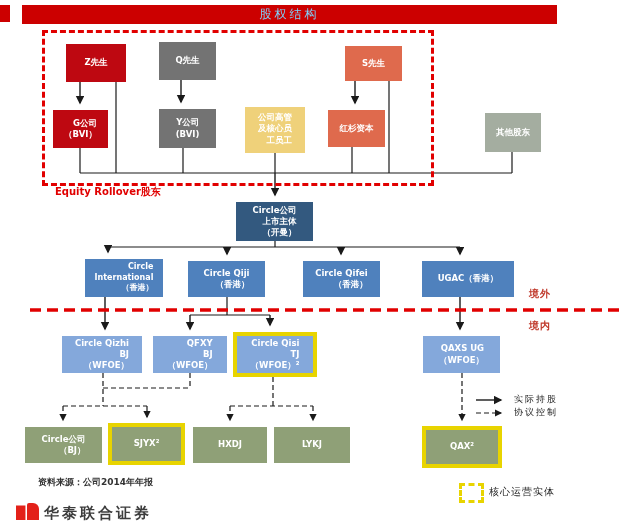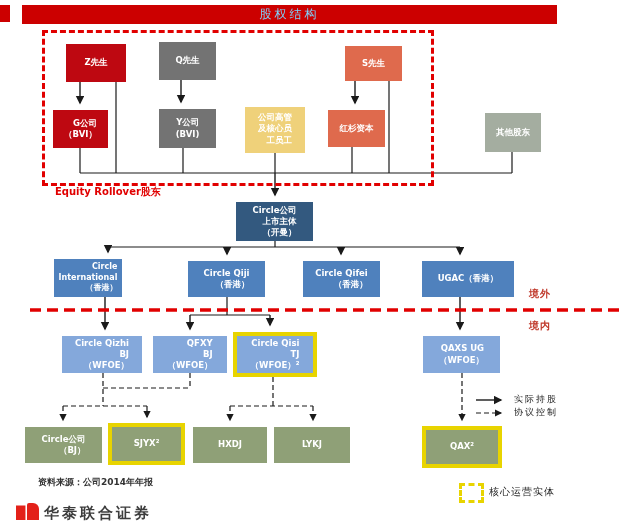--- a/index.html
+++ b/index.html
@@ -129,21 +129,21 @@
   <div class="abs box c-yellowbox" style="left:245px;top:107px;width:60px;height:46px;">公司高管
 及核心员
 工员工</div>
   <div class="abs box c-orange" style="left:328px;top:110px;width:57px;height:37px;">红杉资本</div>
   <div class="abs box c-gray" style="left:485px;top:113px;width:56px;height:39px;">其他股东</div>
 
   <div class="abs box c-navy" style="left:236px;top:202px;width:77px;height:39px;">Circle公司
 上市主体
 （开曼）</div>
 
-  <div class="abs box c-blue" style="left:54px;top:259px;width:68px;height:38px;font-size:8px;">Circle
+  <div class="abs box c-blue" style="left:85px;top:259px;width:78px;height:38px;font-size:8px;">Circle
 International
 （香港）</div>
   <div class="abs box c-blue" style="left:188px;top:261px;width:77px;height:36px;">Circle Qiji
 （香港）</div>
   <div class="abs box c-blue" style="left:303px;top:261px;width:77px;height:36px;">Circle Qifei
 （香港）</div>
   <div class="abs box c-blue" style="left:422px;top:261px;width:92px;height:36px;">UGAC（香港）</div>
 
   <div class="abs zone" style="left:529px;top:287px;">境外</div>
   <div class="abs zone" style="left:529px;top:319px;">境内</div>

